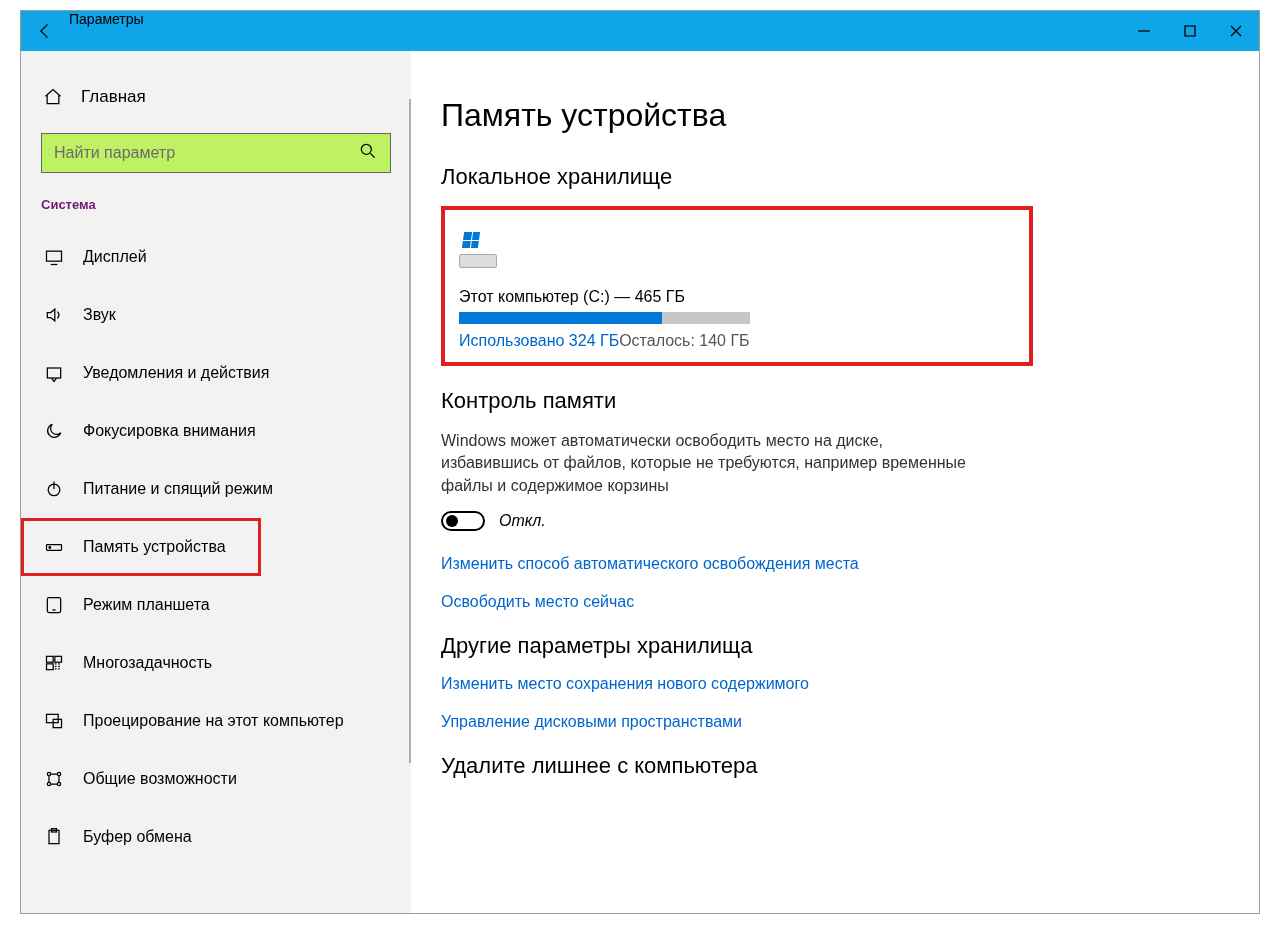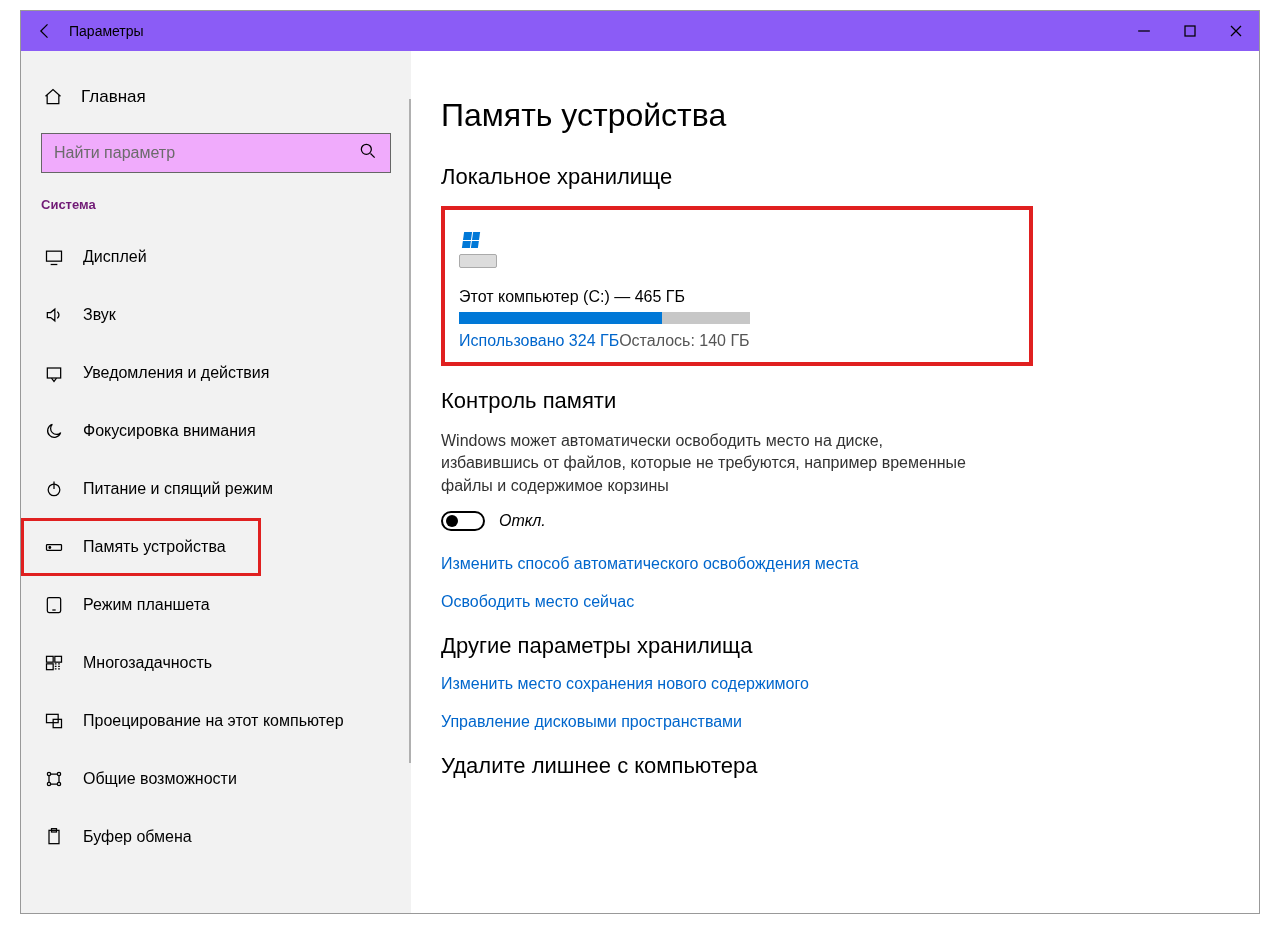--- a/index.html
+++ b/index.html
@@ -18,22 +18,22 @@
   height: 904px;
   border: 1px solid #999;
   background: #fff;
   display: flex;
   flex-direction: column;
   overflow: hidden;
 }
 .titlebar {
   height: 40px;
   display: flex;
-  align-items: center;
-  background: #8b5cf6;
+  align-items: flex-start;
+  background: #0ea5e9;
 }
 .back-btn {
   width: 48px;
   height: 40px;
   display: flex;
   align-items: center;
   justify-content: center;
   font-size: 18px;
   color: #000;
 }
@@ -91,21 +91,21 @@
 }
 .search-box {
   margin: 0 20px 24px 20px;
   border: 1px solid #666;
   height: 40px;
   display: flex;
   align-items: center;
   padding: 0 12px;
   color: #666;
   font-size: 16px;
-  background: #f0abfc;
+  background: #bef264;
   justify-content: space-between;
 }
 .search-box span.placeholder { color: #6b6b6b; }
 .search-box .search-icon { font-size: 16px; color: #333; }
 .section-label {
   padding: 0 0 16px 20px;
   font-size: 13px;
   font-weight: 700;
   color: #701a75;
 }

